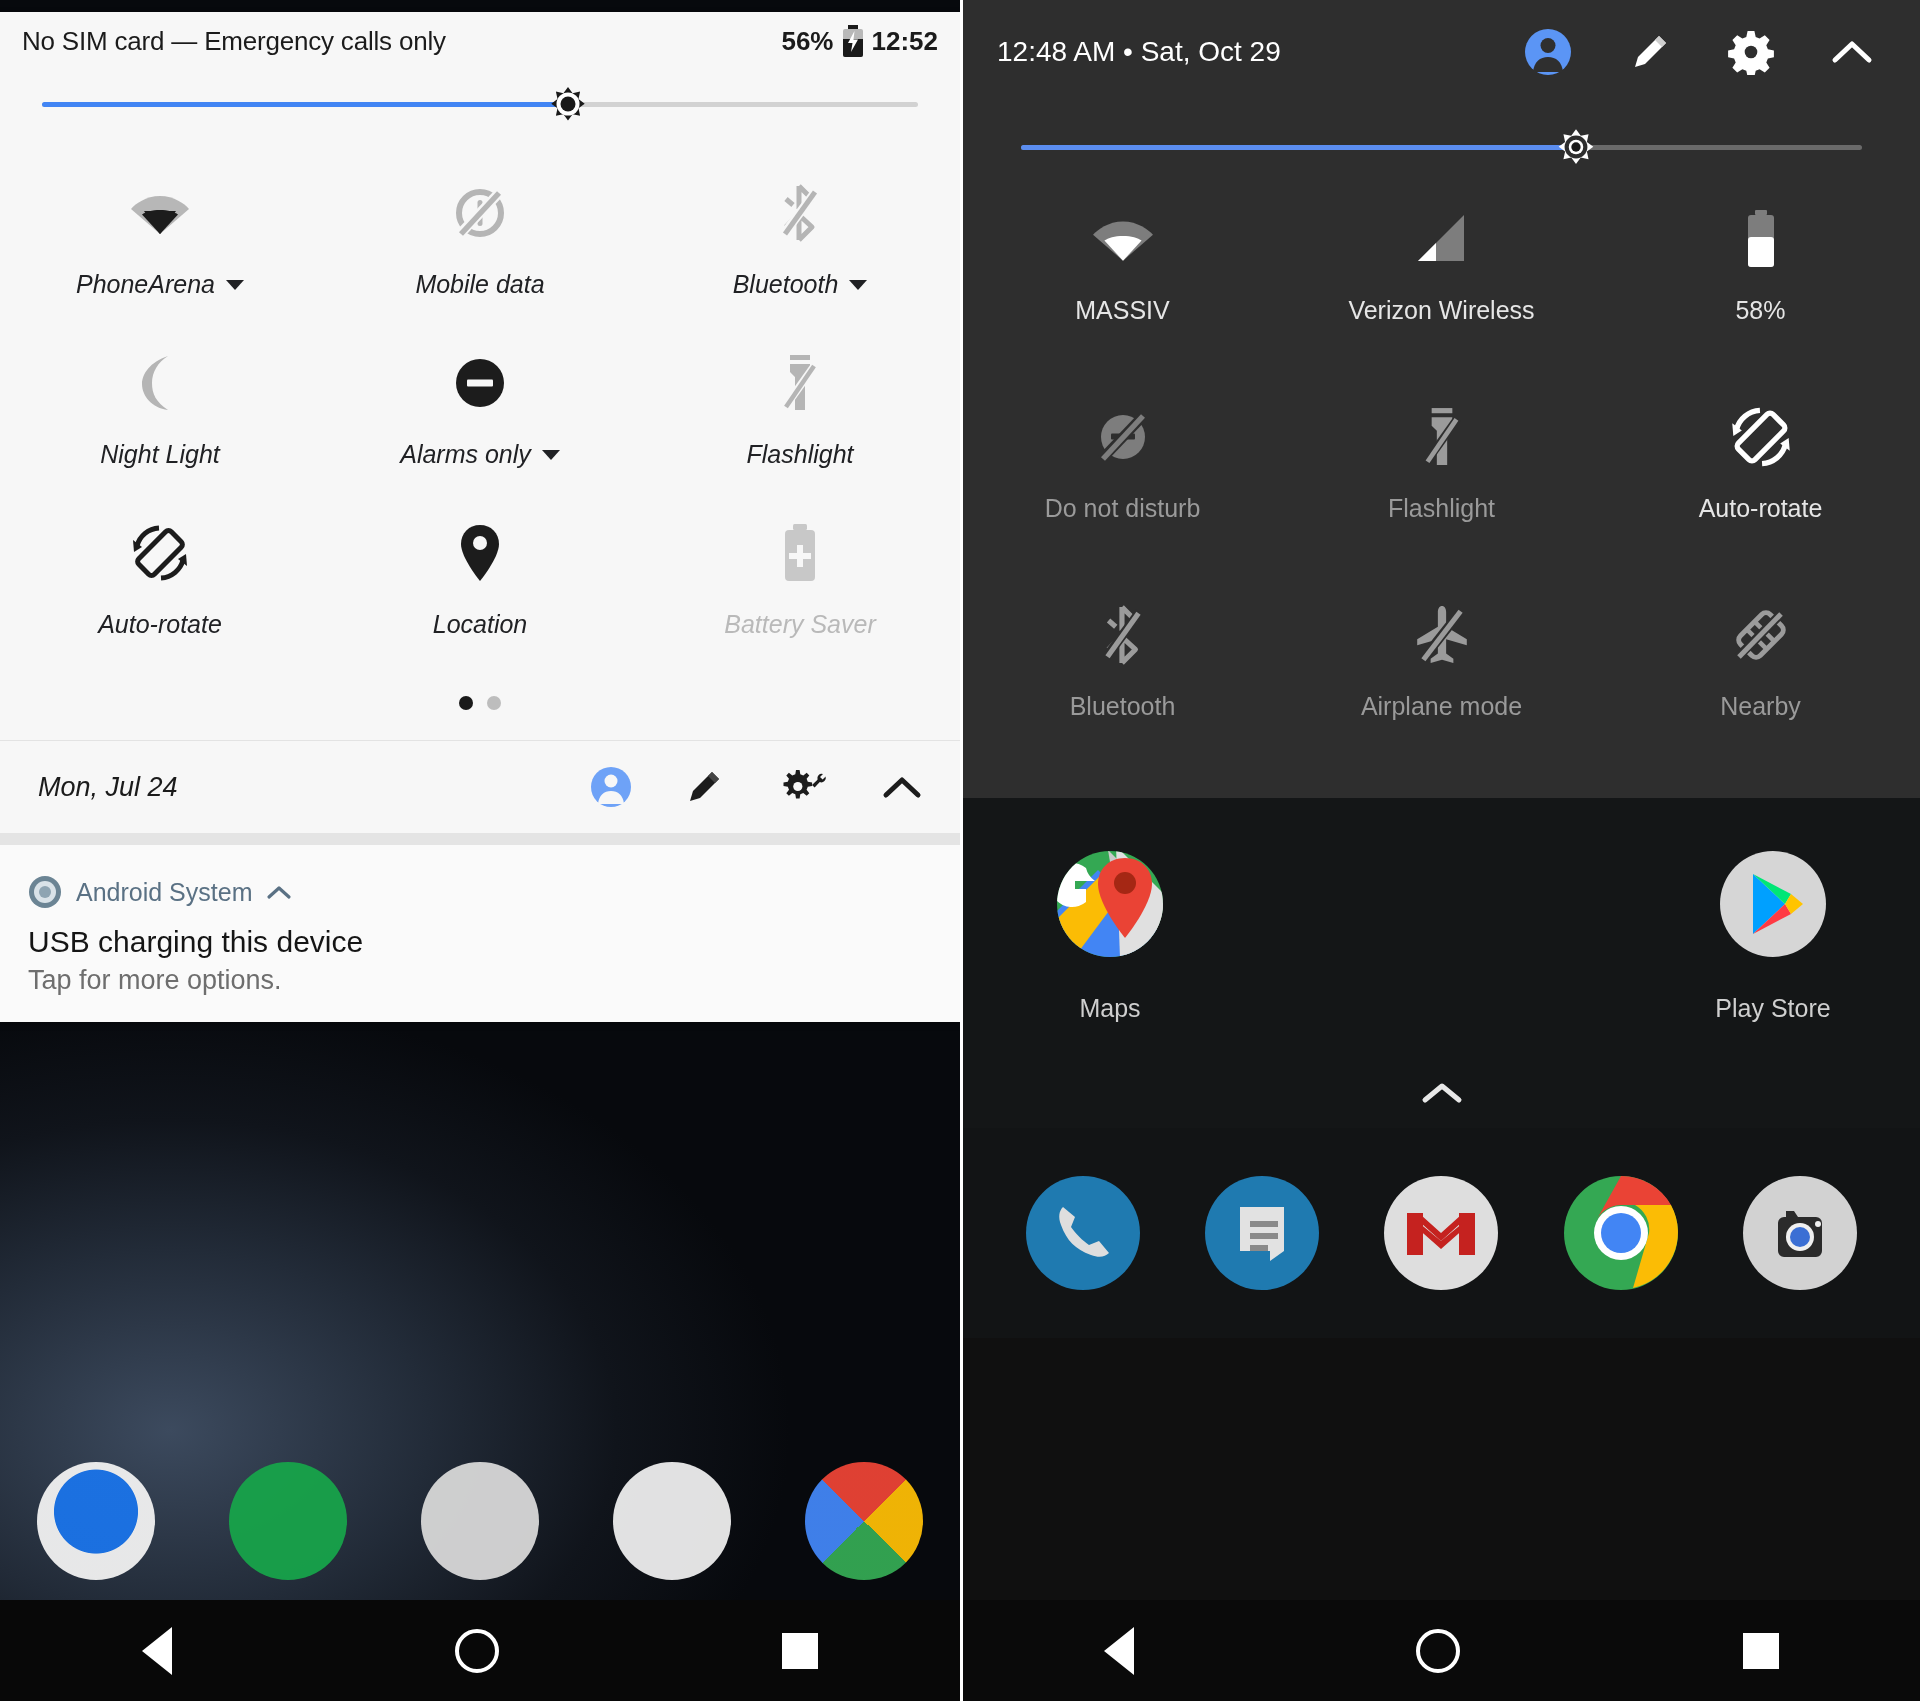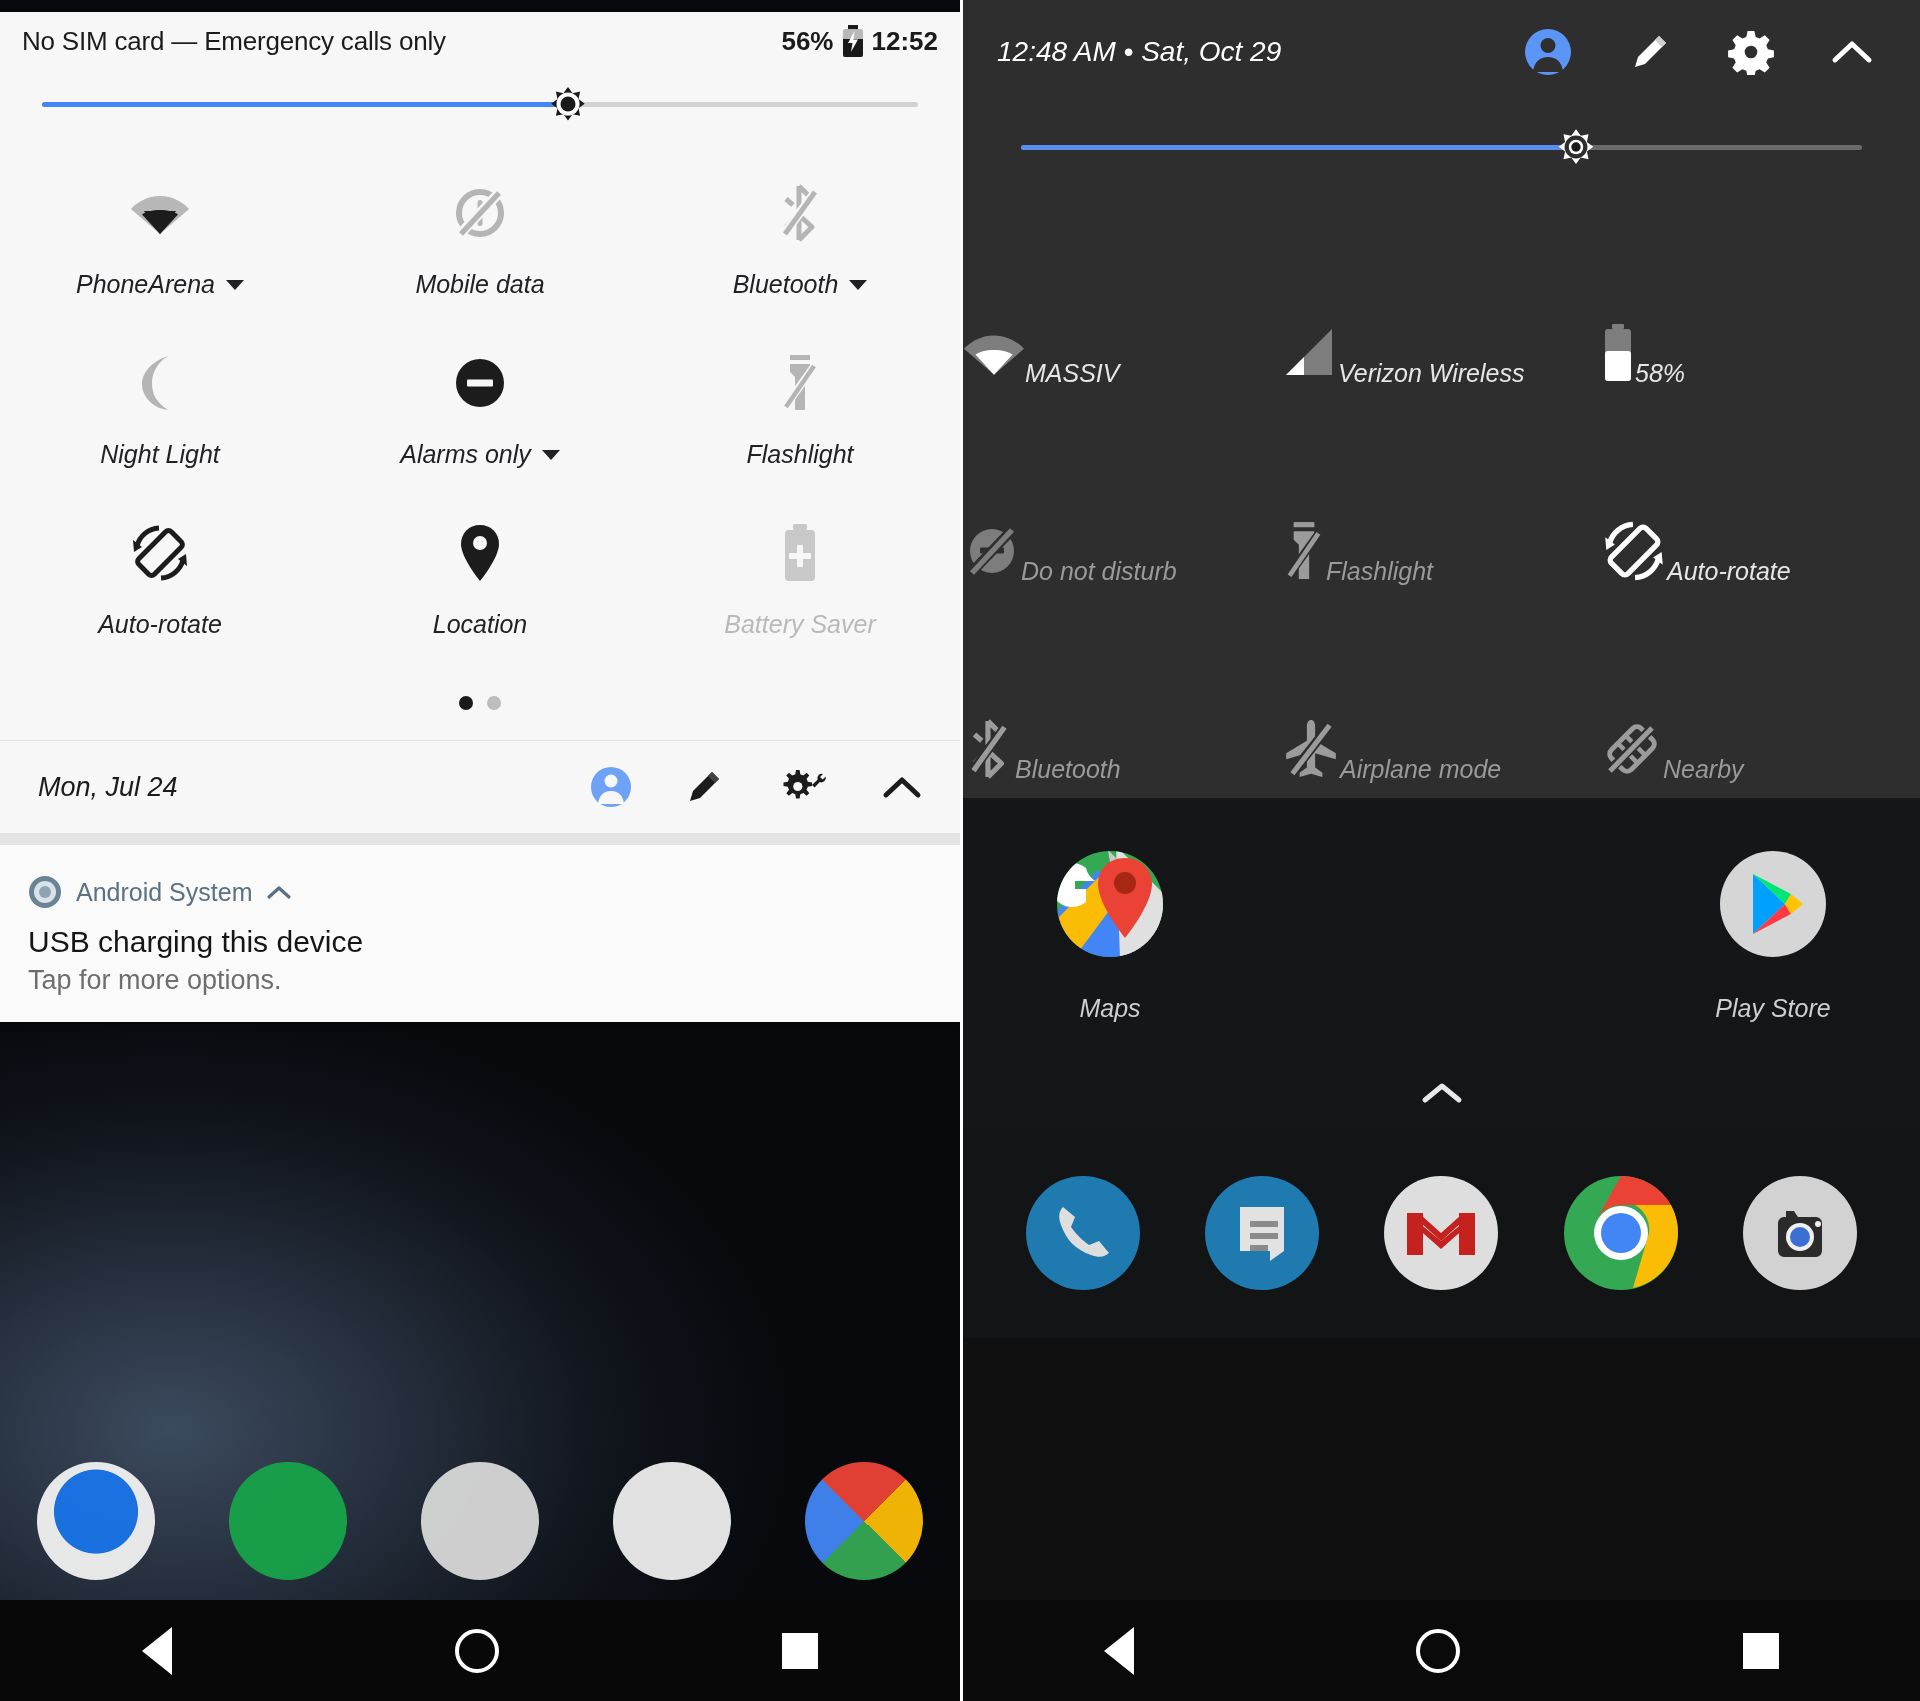--- a/index.html
+++ b/index.html
@@ -56,31 +56,31 @@
   .notif-gap { height:12px; background:#e4e4e4; }
   .notif {
     background:#fafafa; padding:22px 28px 26px 28px;
   }
   .notif-head { display:flex; align-items:center; gap:14px;margin-top:8px; }
   .notif-appname { font-size:25px; color:#5a7184; }
   .notif-title { margin-top:16px; font-size:30px; color:#151515; }
   .notif-sub { margin-top:6px; font-size:27px; color:#6e6e6e; }
 
   
-  .panel-right { position:relative; width:960px; height:1701px; background:#101010; overflow:hidden; border-left:3px solid #ffffff;font-style:italic; }
+  .panel-right { position:relative; width:960px; height:1701px; background:#101010; overflow:hidden; border-left:3px solid #ffffff; }
   .qs-dark { background:#2e2e2e; padding-bottom:14px; }
   .statusbar-r { height:104px; display:flex; align-items:center; padding:0 34px; }
   .sb-r-time { font-size:28px; color:#ffffff; font-weight:500; flex:1; }
   .sb-r-icons { display:flex; align-items:center; gap:56px; padding-right:12px; }
 
   .brightness-row-d { height:86px; display:flex; align-items:center; padding:0 58px; }
   .bslider-d { position:relative; width:100%; height:5px; background:#6a6a6a; border-radius:3px; }
   .bfill-d { position:absolute; left:0; top:0; height:5px; border-radius:3px; background:#5b8def; }
 
-  .qs-tile-d { flex:1; display:flex; flex-direction:row; align-items:flex-end; padding-top:14px; height:198px; }
+  .qs-tile-d { flex:1; display:flex; flex-direction:column; align-items:center; padding-top:14px; height:198px; }
   .qs-ico-d { height:70px; display:flex; align-items:center; justify-content:center; }
   .qs-lbl-d { margin-top:22px; font-size:25px; color:#e6e6e6; white-space:nowrap; }
   .qs-lbl-d.off { color:#9a9a9a; }
 
   .home-area { background:#141617; height:330px; position:relative; }
   .home-apps { display:flex; justify-content:space-between; padding:52px 62px 0 62px; }
   .home-app { display:flex; flex-direction:column; align-items:center; width:170px; }
   .home-app-lbl { margin-top:36px; font-size:25px; color:#cfcfcf; }
   .home-chevron { position:absolute; left:0; bottom:22px; width:100%; display:flex; justify-content:center; }
 

